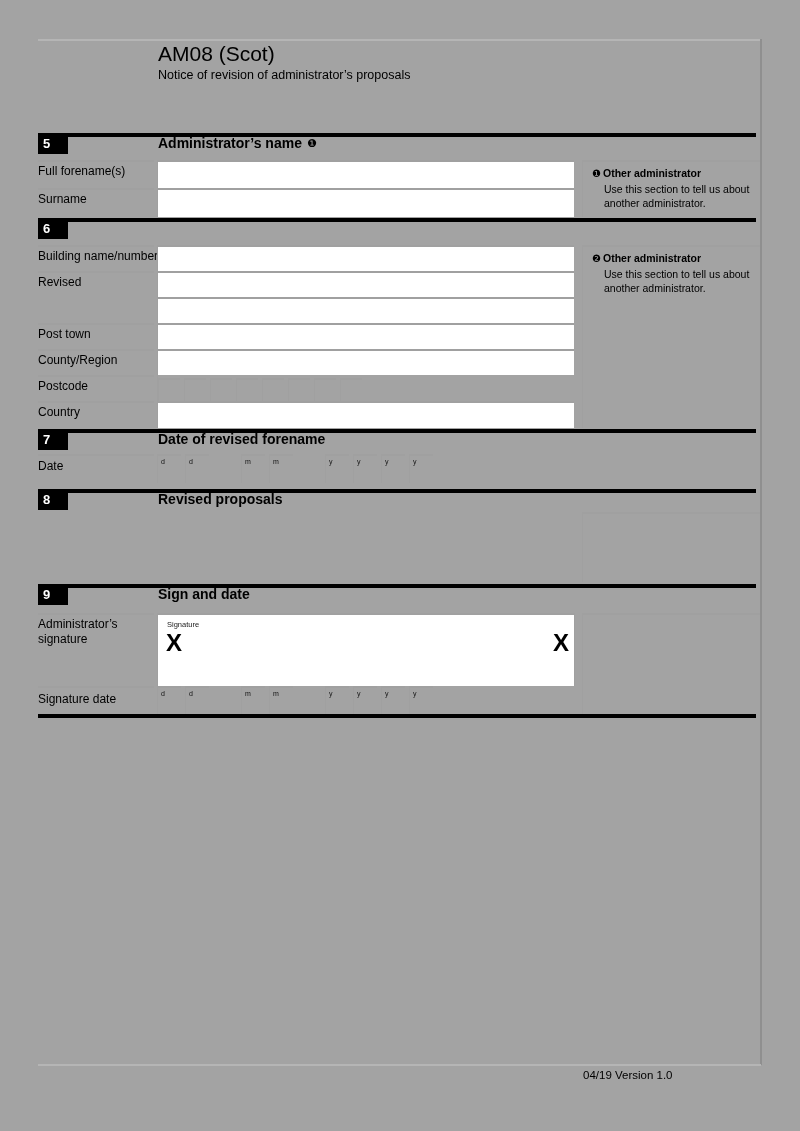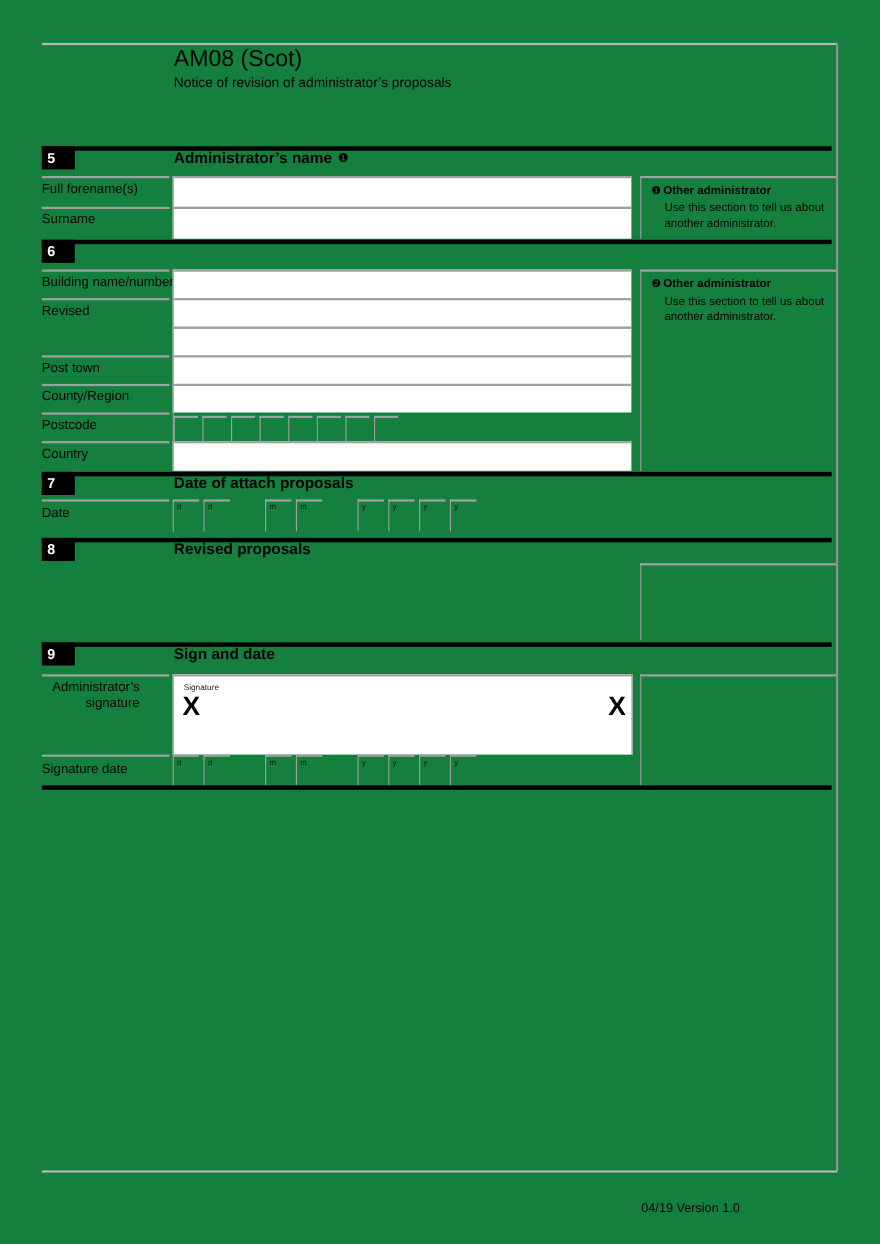--- a/index.html
+++ b/index.html
@@ -1,16 +1,16 @@
 <!DOCTYPE html>
 <html><head>
 <meta charset="utf-8">
 <style>
   html,body{margin:0;padding:0;background:#fff;}
-  #page{position:relative;width:800px;height:1131px;background:#15803d;
+  #page{position:relative;width:800px;height:1131px;background:#a3a3a3;
         font-family:"Liberation Sans","DejaVu Sans",sans-serif;color:#000;overflow:hidden;}
   .abs{position:absolute;}
   .rule{background:#b5b5b5;}
   .vline{background:#8f8f8f;}
   .secbar{background:#000;height:4px;}
   .numbox{background:#000;color:#fff;font-weight:bold;font-size:13px;
           width:30px;height:21px;line-height:21px;padding-left:5px;box-sizing:border-box;}
   .heading{font-size:14px;font-weight:bold;line-height:21px;white-space:nowrap;}
   .marker{font-size:11px;font-weight:normal;margin-left:5px;position:relative;top:-1px;}
   .lbl{font-size:12px;line-height:1.25;}
@@ -97,21 +97,21 @@
   <div class="abs lbl" style="left:38px;top:405px;">Country</div>
   <div class="abs ibox" style="left:157px;top:401px;width:417px;height:27px;"></div>
 
   <div class="abs note" style="left:582px;top:245px;width:178px;height:183px;">
     <div class="ntitle"><span class="nmark">❷</span><span>Other administrator</span></div>
     <div class="nbody">Use this section to tell us about another administrator.</div>
   </div>
 
   <div class="abs secbar" style="left:38px;top:429px;width:718px;"></div>
   <div class="abs numbox" style="left:38px;top:429px;">7</div>
-  <div class="abs heading" style="left:158px;top:429px;">Date of attach proposals</div>
+  <div class="abs heading" style="left:158px;top:429px;">Date of revised forename</div>
 
   <div class="abs lline" style="left:38px;top:454px;width:116px;"></div>
   <div class="abs lbl" style="left:38px;top:459px;">Date</div>
   <div class="abs cell" style="left:157px;top:454px;width:24px;height:29px;">d</div>
   <div class="abs cell" style="left:185px;top:454px;width:24px;height:29px;">d</div>
   <div class="abs cell" style="left:241px;top:454px;width:24px;height:29px;">m</div>
   <div class="abs cell" style="left:269px;top:454px;width:24px;height:29px;">m</div>
   <div class="abs cell" style="left:325px;top:454px;width:24px;height:29px;">y</div>
   <div class="abs cell" style="left:353px;top:454px;width:24px;height:29px;">y</div>
   <div class="abs cell" style="left:381px;top:454px;width:24px;height:29px;">y</div>
@@ -121,36 +121,36 @@
   <div class="abs numbox" style="left:38px;top:489px;">8</div>
   <div class="abs heading" style="left:158px;top:489px;">Revised proposals</div>
 
   <div class="abs note" style="left:582px;top:512px;width:178px;height:70px;"></div>
 
   <div class="abs secbar" style="left:38px;top:584px;width:718px;"></div>
   <div class="abs numbox" style="left:38px;top:584px;">9</div>
   <div class="abs heading" style="left:158px;top:584px;">Sign and date</div>
 
   <div class="abs lline" style="left:38px;top:613px;width:116px;"></div>
-  <div class="abs lbl" style="left:22px;top:617px;width:105px;text-align:right;">Administrator’s signature</div>
+  <div class="abs lbl" style="left:38px;top:617px;width:105px;">Administrator’s signature</div>
   <div class="abs ibox iboxR" style="left:157px;top:613px;width:418px;height:73px;">
     <div class="abs cap" style="left:9px;top:5px;">Signature</div>
     <div class="abs xmark" style="left:8px;top:16px;">X</div>
     <div class="abs xmark" style="left:395px;top:16px;">X</div>
   </div>
   <div class="abs note" style="left:582px;top:613px;width:178px;height:101px;"></div>
 
   <div class="abs lline" style="left:38px;top:686px;width:116px;"></div>
   <div class="abs lbl" style="left:38px;top:692px;">Signature date</div>
   <div class="abs cell" style="left:157px;top:686px;width:24px;height:28px;">d</div>
   <div class="abs cell" style="left:185px;top:686px;width:24px;height:28px;">d</div>
   <div class="abs cell" style="left:241px;top:686px;width:24px;height:28px;">m</div>
   <div class="abs cell" style="left:269px;top:686px;width:24px;height:28px;">m</div>
   <div class="abs cell" style="left:325px;top:686px;width:24px;height:28px;">y</div>
   <div class="abs cell" style="left:353px;top:686px;width:24px;height:28px;">y</div>
   <div class="abs cell" style="left:381px;top:686px;width:24px;height:28px;">y</div>
   <div class="abs cell" style="left:409px;top:686px;width:24px;height:28px;">y</div>
 
   <div class="abs secbar" style="left:38px;top:714px;width:718px;"></div>
 
-  <div class="abs footer" style="left:583px;top:1069px;margin-top:24px;">04/19 Version 1.0</div>
+  <div class="abs footer" style="left:583px;top:1069px;">04/19 Version 1.0</div>
 
 </div>
 
 </body></html>

